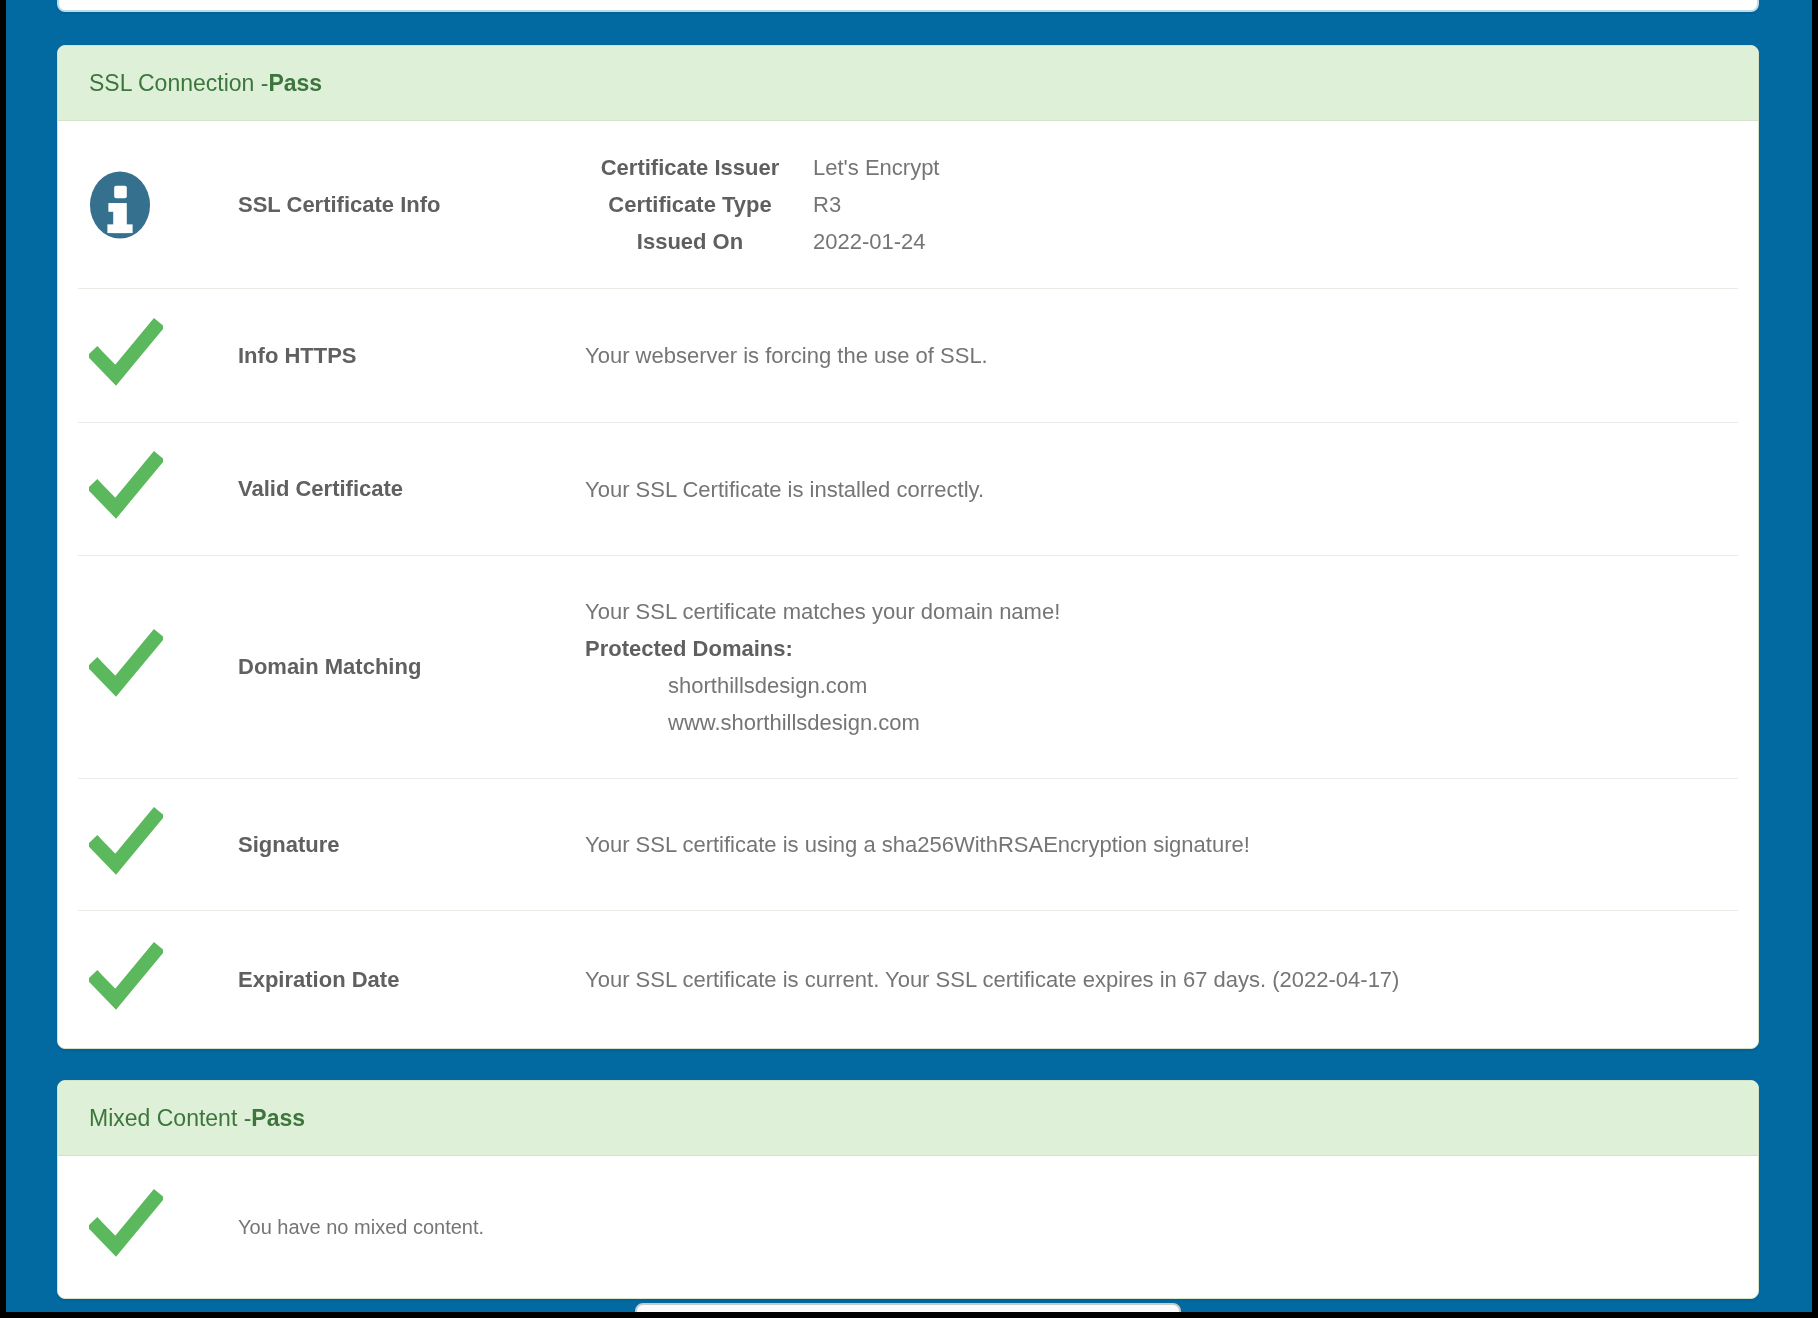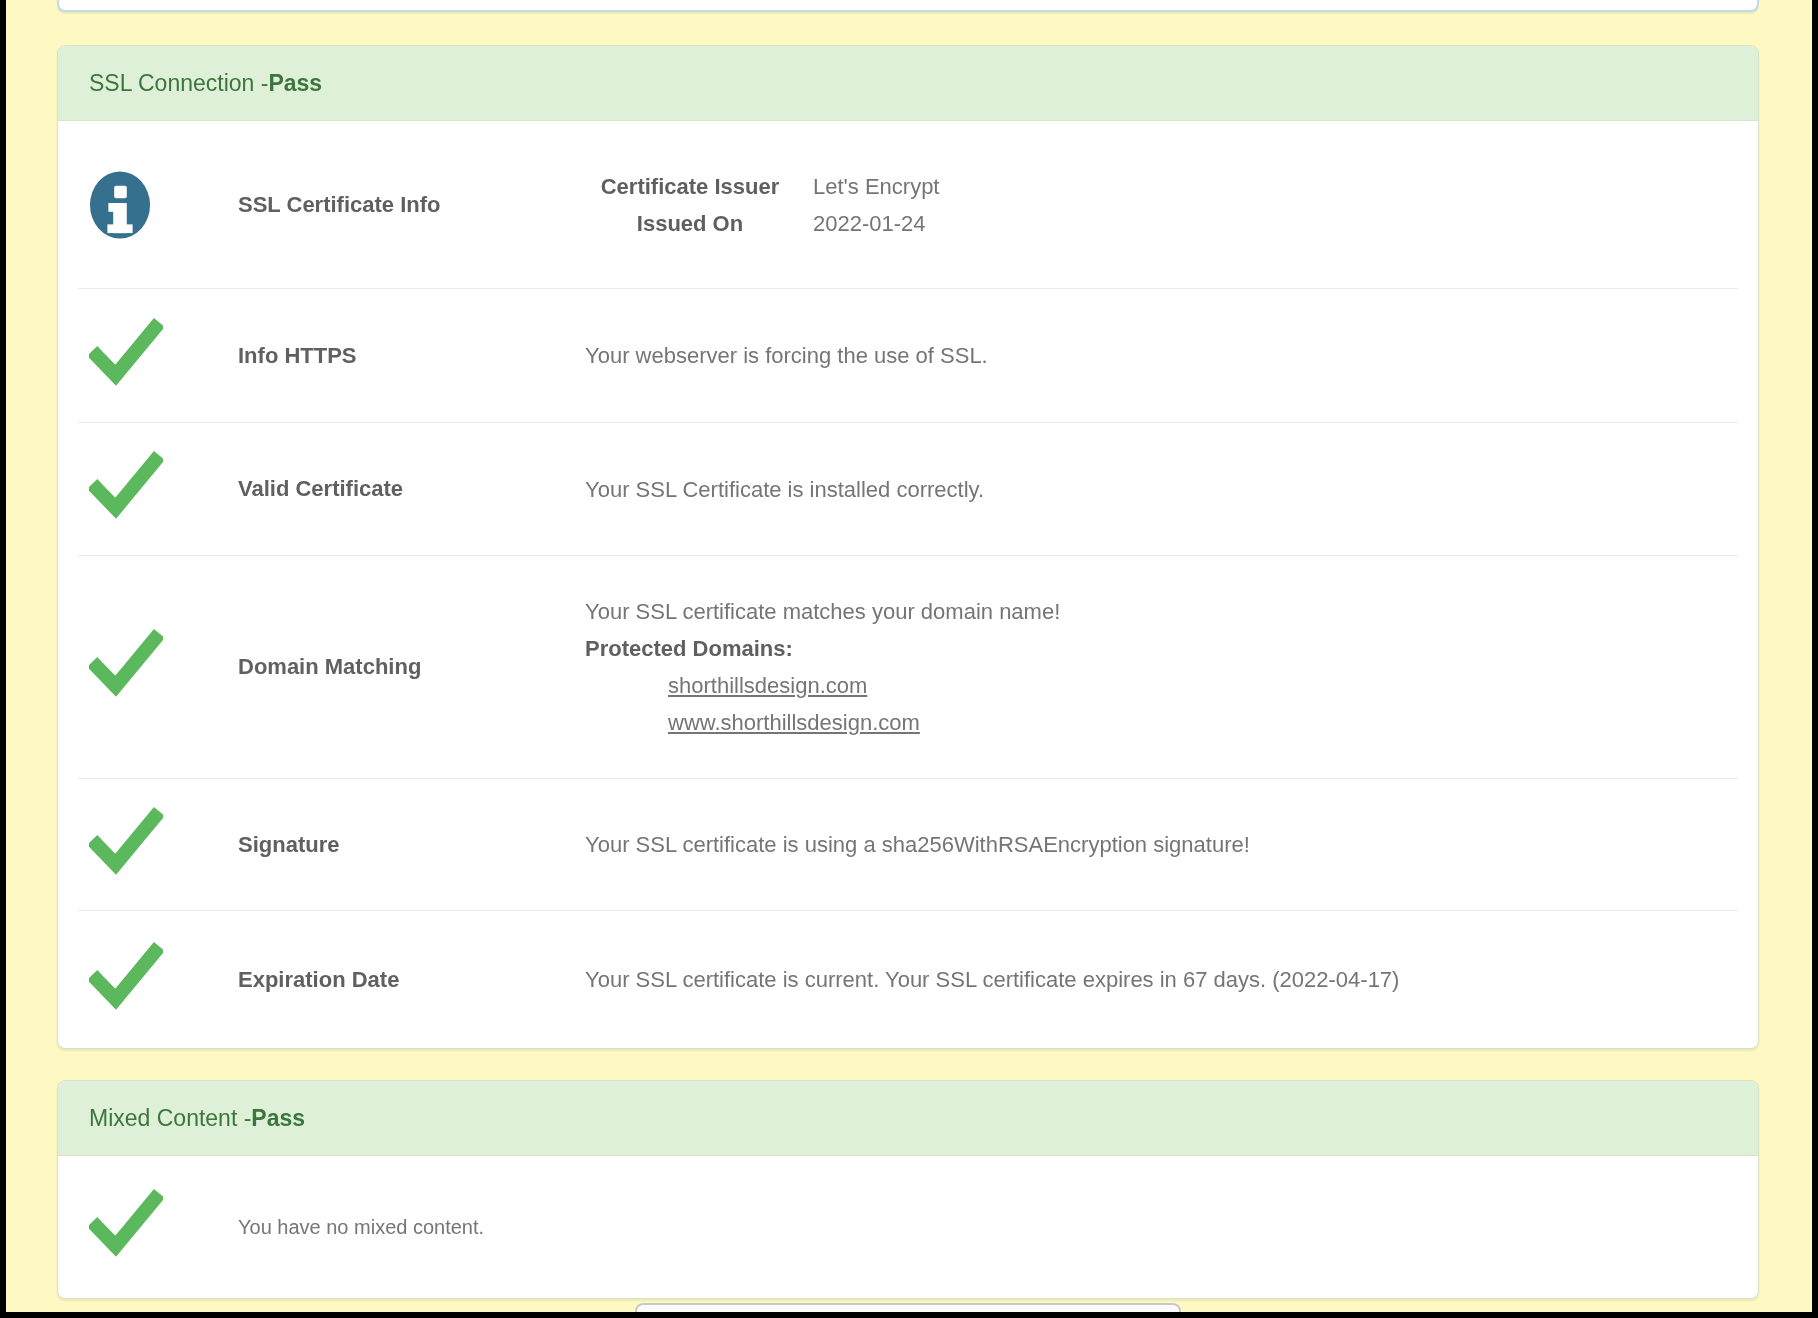--- a/index.html
+++ b/index.html
@@ -3,21 +3,21 @@
 <meta charset="utf-8">
 <style>
   * { margin: 0; padding: 0; box-sizing: border-box; }
   html, body { background: #ffffff; }
   body { font-family: "Liberation Sans", sans-serif; }
 
   .page {
     position: relative;
     width: 1818px;
     height: 1318px;
-    background: #fef9c3;
+    background: #0369a1;
     overflow: hidden;
   }
 
   
   .frame-left, .frame-right, .frame-bottom {
     position: absolute; background: #000000; z-index: 50;
   }
   .frame-left   { left: 0; top: 0; width: 6px; height: 1318px; }
   .frame-right  { right: 0; top: 0; width: 6px; height: 1318px; }
   .frame-bottom { left: 0; bottom: 0; width: 1818px; height: 6px; }
@@ -100,21 +100,21 @@
     min-width: 228px;
     text-align: center;
     font-weight: bold;
     color: #5f5f5f;
     padding-right: 18px;
     line-height: 37px;
   }
   .cert-val { display: table-cell; color: #757575; line-height: 37px; }
 
   .protected-heading { font-weight: bold; color: #5f5f5f; }
-  .domain-line { padding-left: 83px; text-decoration: underline; }
+  .domain-line { padding-left: 83px; }
 
   .mixed-text {
     color: #757575;
     font-size: 20px;
     line-height: 30px;
   }
 
   .check-icon-svg { width: 74px; height: 78px; display: block; }
   .info-icon-svg  { width: 62px; height: 70px; display: block; }
 
@@ -156,20 +156,24 @@
         </span>
       </div>
       <div class="cell-label">SSL Certificate Info</div>
       <div class="cell-desc">
         <div class="cert-table">
           <div class="cert-row">
             <span class="cert-key">Certificate Issuer</span>
             <span class="cert-val">Let's Encrypt</span>
           </div>
           <div class="cert-row">
+            <span class="cert-key">Certificate Type</span>
+            <span class="cert-val">R3</span>
+          </div>
+          <div class="cert-row">
             <span class="cert-key">Issued On</span>
             <span class="cert-val">2022-01-24</span>
           </div>
         </div>
       </div>
     </div>
 
     <div class="divider"></div>
 
     <div class="row h-133">

